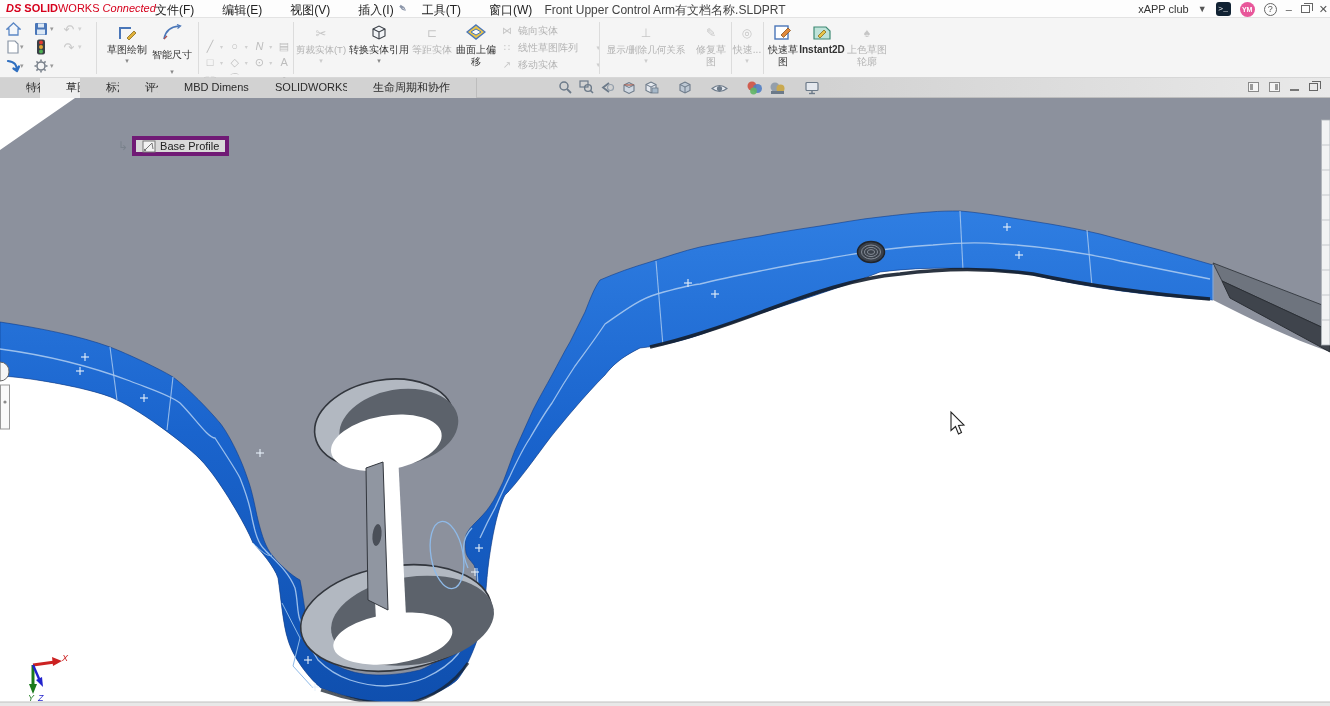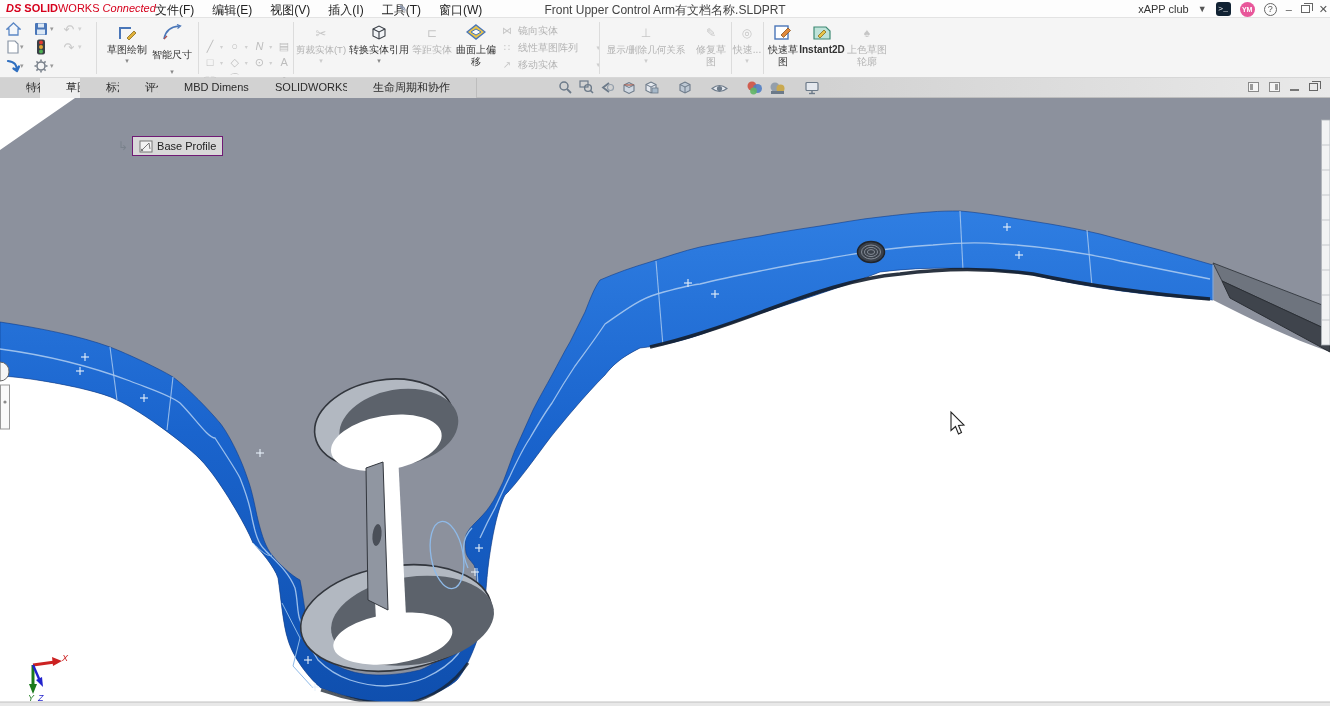--- a/index.html
+++ b/index.html
@@ -6,21 +6,21 @@
   html,body { width:1330px; height:706px; overflow:hidden; background:#fff;
     font-family:"Liberation Sans", sans-serif; }
 
   
   #titlebar { position:absolute; left:0; top:0; width:1330px; height:18px;
     background:#fdfdfd; border-bottom:1px solid #e3e3e3; font-size:12px; color:#333; }
   #logo { position:absolute; left:6px; top:2px; color:#d6001c; font-size:11px; white-space:nowrap; }
   #logo .ds { font-style:italic; font-weight:bold; }
   #logo .solid { font-weight:bold; }
   #logo .conn { font-style:italic; }
-  #menus { position:absolute; left:155px; top:2px; display:flex; gap:18px; }
+  #menus { position:absolute; left:155px; top:2px; display:flex; gap:28px; }
   .menu-item { color:#222; font-size:12px; cursor:default; }
   #pin-icon { position:absolute; left:398px; top:2px; color:#8a94a8; font-size:11px; transform:rotate(40deg); }
   #doc-title { position:absolute; left:0; right:0; top:2px; text-align:center; font-size:12px; color:#444; }
   #tb-right { position:absolute; right:2px; top:0px; height:18px; display:flex; align-items:center; gap:9px; }
   #workspace { font-size:11px; color:#333; }
   .chev { font-size:9px; color:#555; }
   #terminal-icon { width:15px; height:14px; background:#123; color:#fff; border-radius:3px;
     font-family:"Liberation Mono",monospace; font-size:8px; line-height:14px; text-align:center; }
   #avatar { width:15px; height:15px; border-radius:50%; background:#e8579a; color:#fff;
     font-size:7px; font-weight:bold; line-height:15px; text-align:center; }
@@ -77,21 +77,21 @@
     background:rgba(244,246,248,.92); border:1px solid rgba(190,198,206,.8); padding:0 2px; }
   .bc-sep { width:0; height:0; border-left:6px solid #cfd6dd; border-top:8px solid transparent;
     border-bottom:8px solid transparent; margin:0 3px; }
   .bc-ic { width:16px; height:14px; }
   #bc-label { font-size:11px; color:#222; margin:0 4px; white-space:nowrap; }
   #bc-last { width:24px; height:22px; background:#cfe4f7; border:1px solid #7aaede;
     display:flex; align-items:center; justify-content:center; }
   #bc-last .sq { width:12px; height:12px; background:#7fb2d9; border:1px solid #3e7296; }
   #bc-row2 { position:absolute; left:118px; top:38px; display:flex; align-items:center; }
   #bc-arrow { color:#7a828c; font-size:12px; margin-right:4px; }
-  #bc-child { height:20px; background:#d9d9d9; border:1px solid #701a75; display:flex;
+  #bc-child { height:20px; background:#d9d9d9; border:4px solid #701a75; display:flex;
     align-items:center; padding:0 6px; gap:4px; font-size:11px; color:#222; white-space:nowrap; }
 </style>
 </head>
 <body>
 
 <div id="titlebar">
   <div id="logo">
     <span class="ds">DS</span>
     <span class="solid">SOLID</span><span>WORKS</span>
     <span class="conn">Connected</span>

